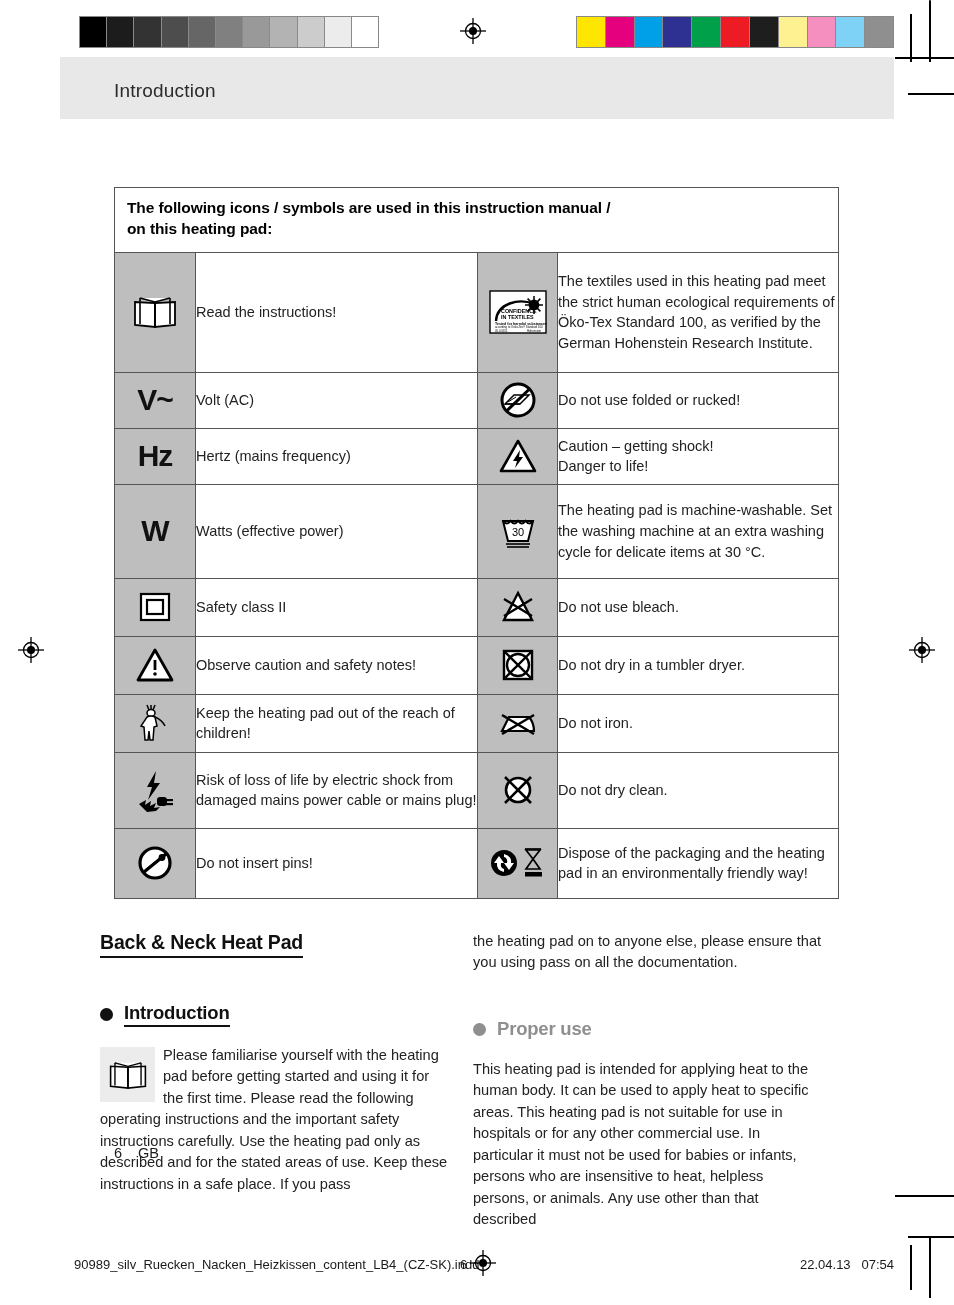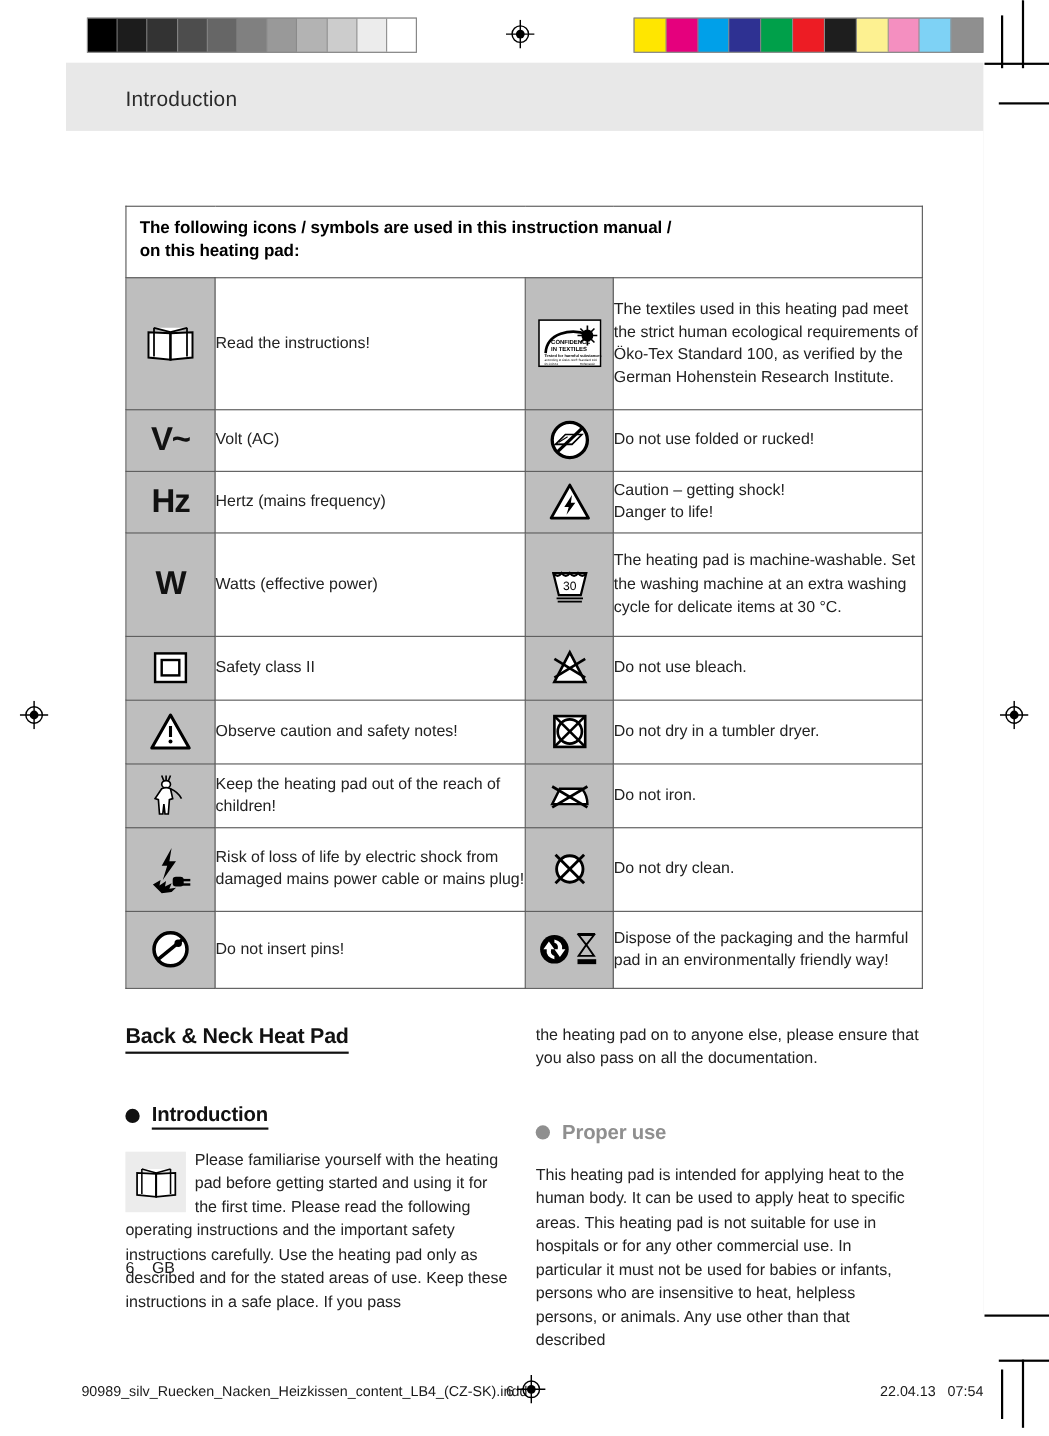--- a/index.html
+++ b/index.html
@@ -111,21 +111,21 @@
     color: #111;
     letter-spacing: -1px;
     line-height: 1;
     font-family: "Liberation Sans", sans-serif;
   }
   .svgwrap { display: flex; align-items: flex-end; justify-content: center; }
 
   
   #cols {
     position: absolute;
-    left: 54px;
+    left: 40px;
     top: 812px;
     width: 730px;
     height: 290px;
   }
   .col { position: absolute; top: 0; width: 349px; }
   .col-left  { left: 0; }
   .col-right { left: 373px; }
 
   h1.prodtitle {
     margin: 0 0 44px 0;
@@ -504,21 +504,21 @@
                   <path d="M15 27 q-8 -2 -7 -9 l-3 0 l5 -7 l5 7 l-3 0 q-1 5 3 6 Z" fill="#fff"></path>
                 </g>
                 <g fill="none" stroke="#000" stroke-width="1.7">
                   <path d="M37 5 L51 5 L44 14 L51 24 L37 24 L44 14 Z"></path>
                   <line x1="36" y1="4" x2="52" y2="4"></line>
                 </g>
                 <rect x="36" y="27" width="17" height="4.5" fill="#000"></rect>
               </svg>
             </div>
           </td>
-          <td class="txt">Dispose of the packaging and the harmful pad in an environmentally friendly way!</td>
+          <td class="txt">Dispose of the packaging and the heating pad in an environmentally friendly way!</td>
         </tr>
       </tbody>
         </table>
 
       <div id="cols">
         <div class="col col-left">
           <h1 class="prodtitle">Back &amp; Neck Heat Pad</h1>
           <h2 class="sect">
             <span class="bullet"></span>
             <span class="lbl">Introduction</span>
@@ -530,21 +530,21 @@
               <path d="M8 4 L8 30" stroke="#000" stroke-width="1.6" fill="none"></path>
               <path d="M38 4 L38 30" stroke="#000" stroke-width="1.6" fill="none"></path>
               <path d="M8 4 L23 8 L38 4" fill="#fff" stroke="#000" stroke-width="1.6"></path>
               <line x1="23" y1="9" x2="23" y2="33" stroke="#000" stroke-width="1.8"></line>
             </svg>
           </div>
           <p class="body">Please familiarise yourself with the heating pad before getting started and using it for the first time. Please read the following operating instructions and the important safety instructions carefully. Use the heating pad only as described and for the stated areas of use. Keep these instructions in a safe place. If you pass</p>
         </div>
 
         <div class="col col-right">
-          <p class="body" style="margin-bottom:44px;">the heating pad on to anyone else, please ensure that you also pass on all the documentation.</p>
+          <p class="body" style="margin-bottom:44px;">the heating pad on to anyone else, please ensure that you using pass on all the documentation.</p>
           <h2 class="sect gray">
             <span class="bullet"></span>
             <span class="lbl">Proper use</span>
           </h2>
           <p class="body">This heating pad is intended for applying heat to the human body. It can be used to apply heat to specific areas. This heating pad is not suitable for use in hospitals or for any other commercial use. In particular it must not be used for babies or infants, persons who are insensitive to heat, helpless persons, or animals. Any use other than that described</p>
         </div>
       </div>
 
     </div>
 

